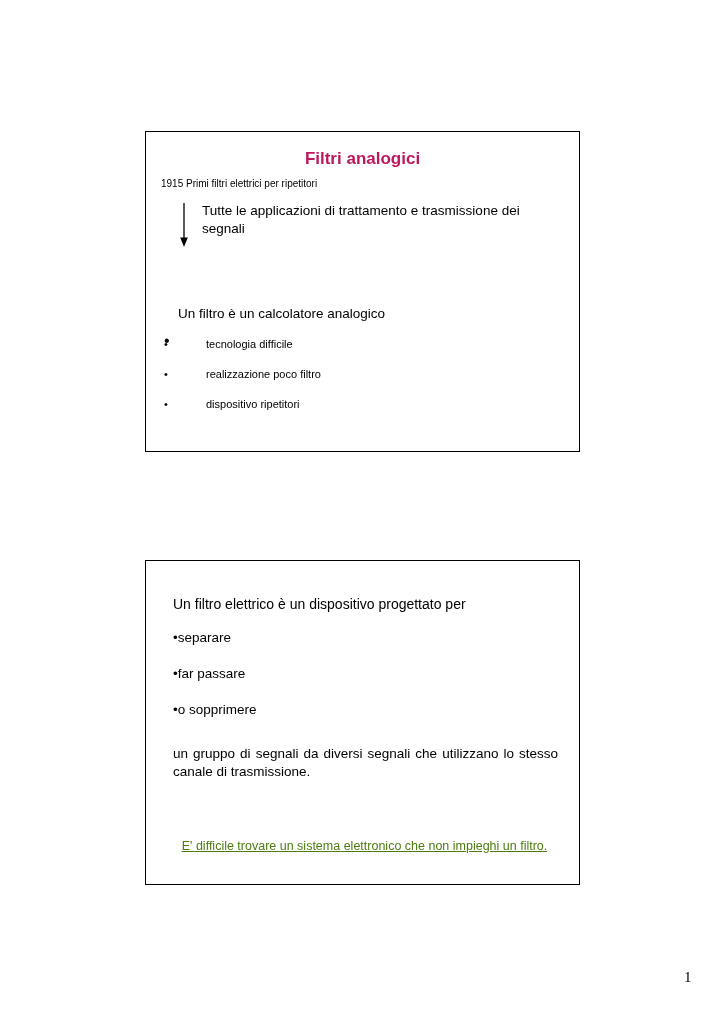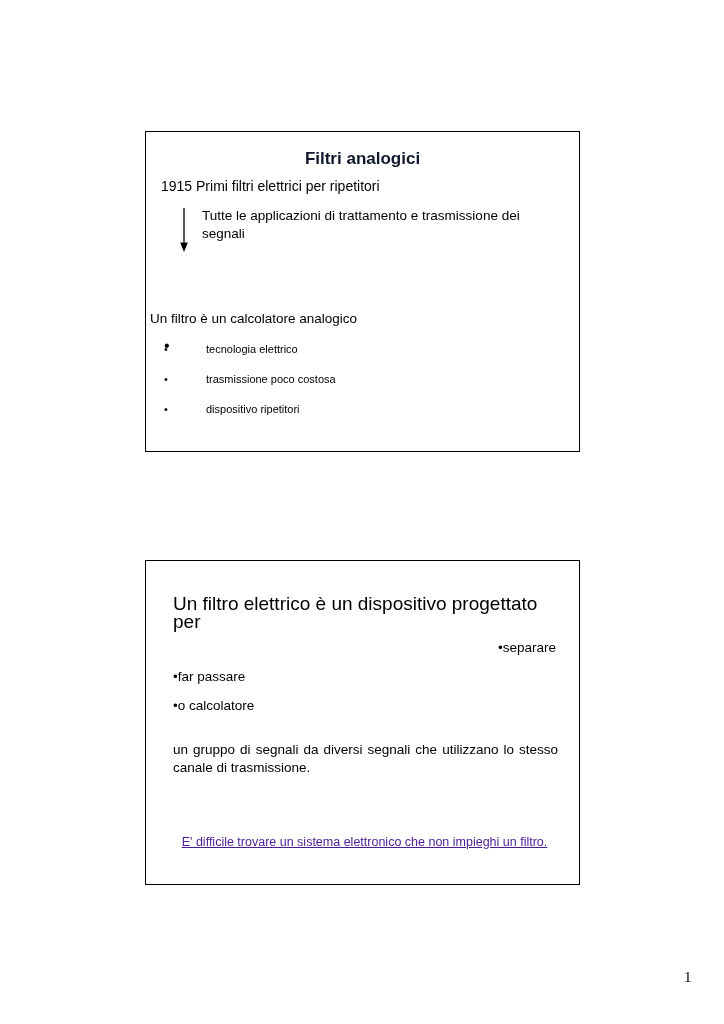--- a/index.html
+++ b/index.html
@@ -21,46 +21,46 @@
     background: #ffffff;
     overflow: hidden;
   }
   .slide1 { top: 131px; height: 321px; }
   .slide2 { top: 560px; height: 325px; }
 
   
   .s1-title {
     margin-top: 17px;
     text-align: center;
-    color: #0f172a;
+    color: #be185d;
     font-size: 17px;
     font-weight: bold;
   }
   .s1-line1 {
     margin: 9px 0 0 15px;
-    font-size: 14px;
+    font-size: 10px;
   }
   .arrow-block {
     position: relative;
     margin: 13px 0 0 28px;
     min-height: 52px;
   }
   .arrow-block .arrow {
     position: absolute;
     left: 2px;
     top: 1px;
   }
   .arrow-text {
     margin: 5px 0 0 28px;
     width: 340px;
     font-size: 13.5px;
     line-height: 18px;
   }
   .s1-subtitle {
-    margin: 52px 0 0 4px;
+    margin: 52px 0 0 32px;
     font-size: 13.5px;
   }
   .s1-bullets {
     list-style: none;
     margin-top: 13px;
   }
   .s1-bullets li {
     position: relative;
     padding-left: 60px;
     padding-right: 30px;
@@ -76,41 +76,41 @@
     top: -3px;
   }
   .s1-bullets li.small { margin-top: 16px; }
   .s1-bullets li.small .marker { font-size: 11px; top: 0; }
 
   
   .slide2 .inner {
     padding: 34px 23px 0 27px;
   }
   .s2-intro {
-    font-size: 19px;
+    font-size: 14px;
     line-height: 18px;
   }
   .s2-bullet {
     font-size: 13.5px;
     line-height: 18px;
   }
-  .s2-bullet.first { margin-top: 8px; text-align: right; }
-  .s2-bullet.spaced { margin-top: 11px; }
+  .s2-bullet.first { margin-top: 16px; }
+  .s2-bullet.spaced { margin-top: 18px; }
   .s2-paragraph {
     margin-top: 26px;
     font-size: 13.5px;
     line-height: 18px;
     text-align: justify;
     width: 385px;
   }
   .s2-footnote {
     margin-top: 58px;
     text-align: center;
     font-size: 12.5px;
-    color: #4c1d95;
+    color: #4d7c0f;
     text-decoration: underline;
   }
 
   
   .page-number {
     position: absolute;
     left: 684px;
     top: 969px;
     font-family: "Liberation Serif", serif;
     font-size: 15px;
@@ -135,45 +135,45 @@
     </div>
 
     <div class="s1-subtitle">Un filtro è un calcolatore analogico</div>
 
     <ul class="s1-bullets">
       <li class="big">
         <span class="marker">•</span>
       </li>
       <li class="small">
         <span class="marker">•</span>
-        <span>tecnologia elettrico</span>
+        <span>tecnologia difficile</span>
       </li>
       <li class="small">
         <span class="marker">•</span>
-        <span>trasmissione poco costosa</span>
+        <span>realizzazione poco filtro</span>
       </li>
       <li class="small">
         <span class="marker">•</span>
         <span>dispositivo ripetitori</span>
       </li>
     </ul>
   </div>
 
   <div class="slide slide2">
     <div class="inner">
       <div class="s2-intro">Un filtro elettrico è un dispositivo progettato per</div>
 
       <div class="s2-bullet first">
         <span>•</span><span>separare</span>
       </div>
       <div class="s2-bullet spaced">
         <span>•</span><span>far passare</span>
       </div>
       <div class="s2-bullet spaced">
-        <span>•</span><span>o calcolatore</span>
+        <span>•</span><span>o sopprimere</span>
       </div>
 
       <div class="s2-paragraph">un gruppo di segnali da diversi segnali che utilizzano lo stesso canale di trasmissione.</div>
 
       <div class="s2-footnote">E' difficile trovare un sistema elettronico che non impieghi un filtro.</div>
     </div>
   </div>
 
   <div class="page-number">1</div>
 

